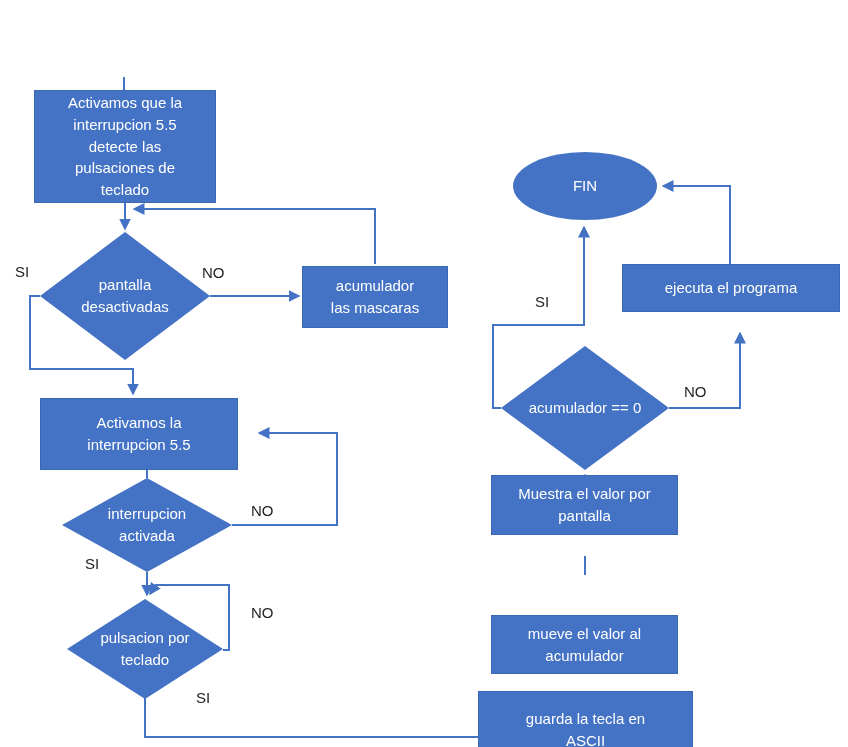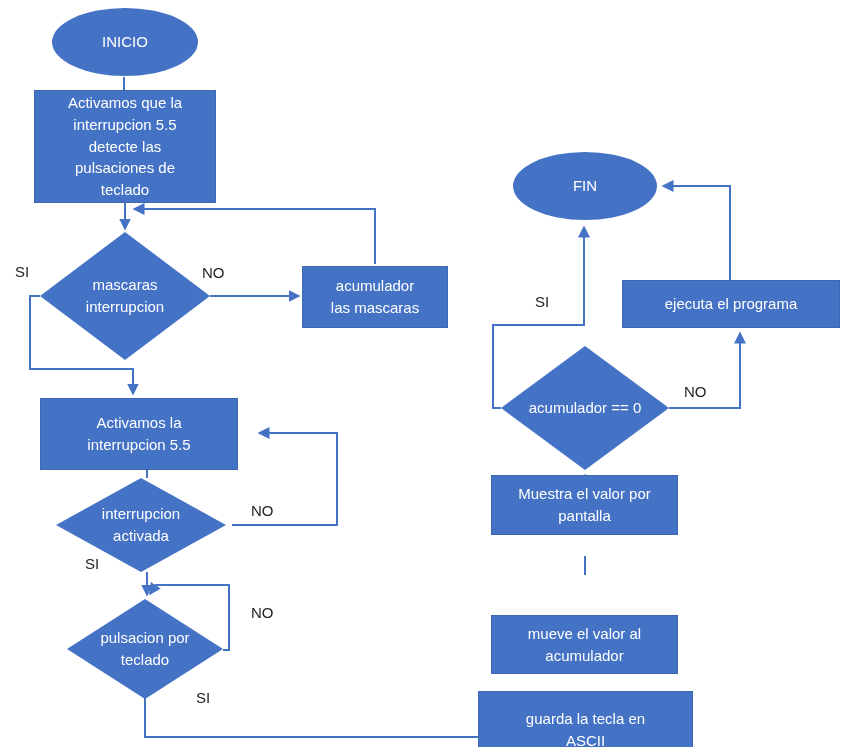--- a/index.html
+++ b/index.html
@@ -60,41 +60,38 @@
     <polyline points="145,698 145,737 585,737 585,721" marker-end="url(#arrow)"></polyline>
     <polyline points="585,657 585,634"></polyline>
     <polyline points="585,575 585,556"></polyline>
     <polyline points="585,495 585,475" marker-end="url(#arrow)"></polyline>
     <polyline points="669,408 740,408 740,333" marker-end="url(#arrow)"></polyline>
     <polyline points="730,280 730,186 663,186" marker-end="url(#arrow)"></polyline>
     <polyline points="501,408 493,408 493,325 584,325 584,227" marker-end="url(#arrow)"></polyline>
   </svg>
 
 
-  <div class="node ellipse" style="left:52px;top:8px;width:146px;height:68px;">
-    <span>INICIO</span>
-  </div>
 
   <div class="node rect" style="left:34px;top:90px;width:182px;height:113px;">
     <span>Activamos que la interrupcion 5.5 detecte las pulsaciones de teclado</span>
   </div>
 
   <div class="node diamond" style="left:40px;top:232px;width:170px;height:128px;">
-    <span>mascaras interrupcion</span>
+    <span>pantalla desactivadas</span>
   </div>
 
   <div class="node rect" style="left:302px;top:266px;width:146px;height:62px;">
     <span>acumulador las mascaras</span>
   </div>
 
   <div class="node rect" style="left:40px;top:398px;width:198px;height:72px;">
     <span>Activamos la interrupcion 5.5</span>
   </div>
 
-  <div class="node diamond" style="left:56px;top:478px;width:170px;height:94px;">
+  <div class="node diamond" style="left:62px;top:478px;width:170px;height:94px;">
     <span>interrupcion activada</span>
   </div>
 
   <div class="node diamond" style="left:67px;top:599px;width:156px;height:100px;">
     <span>pulsacion por teclado</span>
   </div>
 
   <div class="node rect" style="left:478px;top:691px;width:215px;height:77px;">
     <span>guarda la tecla en ASCII</span>
   </div>
@@ -104,21 +101,21 @@
   </div>
 
   <div class="node rect" style="left:491px;top:475px;width:187px;height:60px;">
     <span>Muestra el valor por pantalla</span>
   </div>
 
   <div class="node diamond narrow-pad" style="left:501px;top:346px;width:168px;height:124px;">
     <span>acumulador == 0</span>
   </div>
 
-  <div class="node rect" style="left:622px;top:280px;width:218px;height:48px;">
+  <div class="node rect" style="left:622px;top:264px;width:218px;height:48px;">
     <span>ejecuta el programa</span>
   </div>
 
   <div class="node ellipse" style="left:513px;top:152px;width:144px;height:68px;justify-content:center;">
     <span>FIN</span>
   </div>
 
   <span class="flow-label" style="left:15px;top:264px;">SI</span>
   <span class="flow-label" style="left:202px;top:265px;">NO</span>
   <span class="flow-label" style="left:85px;top:556px;">SI</span>

